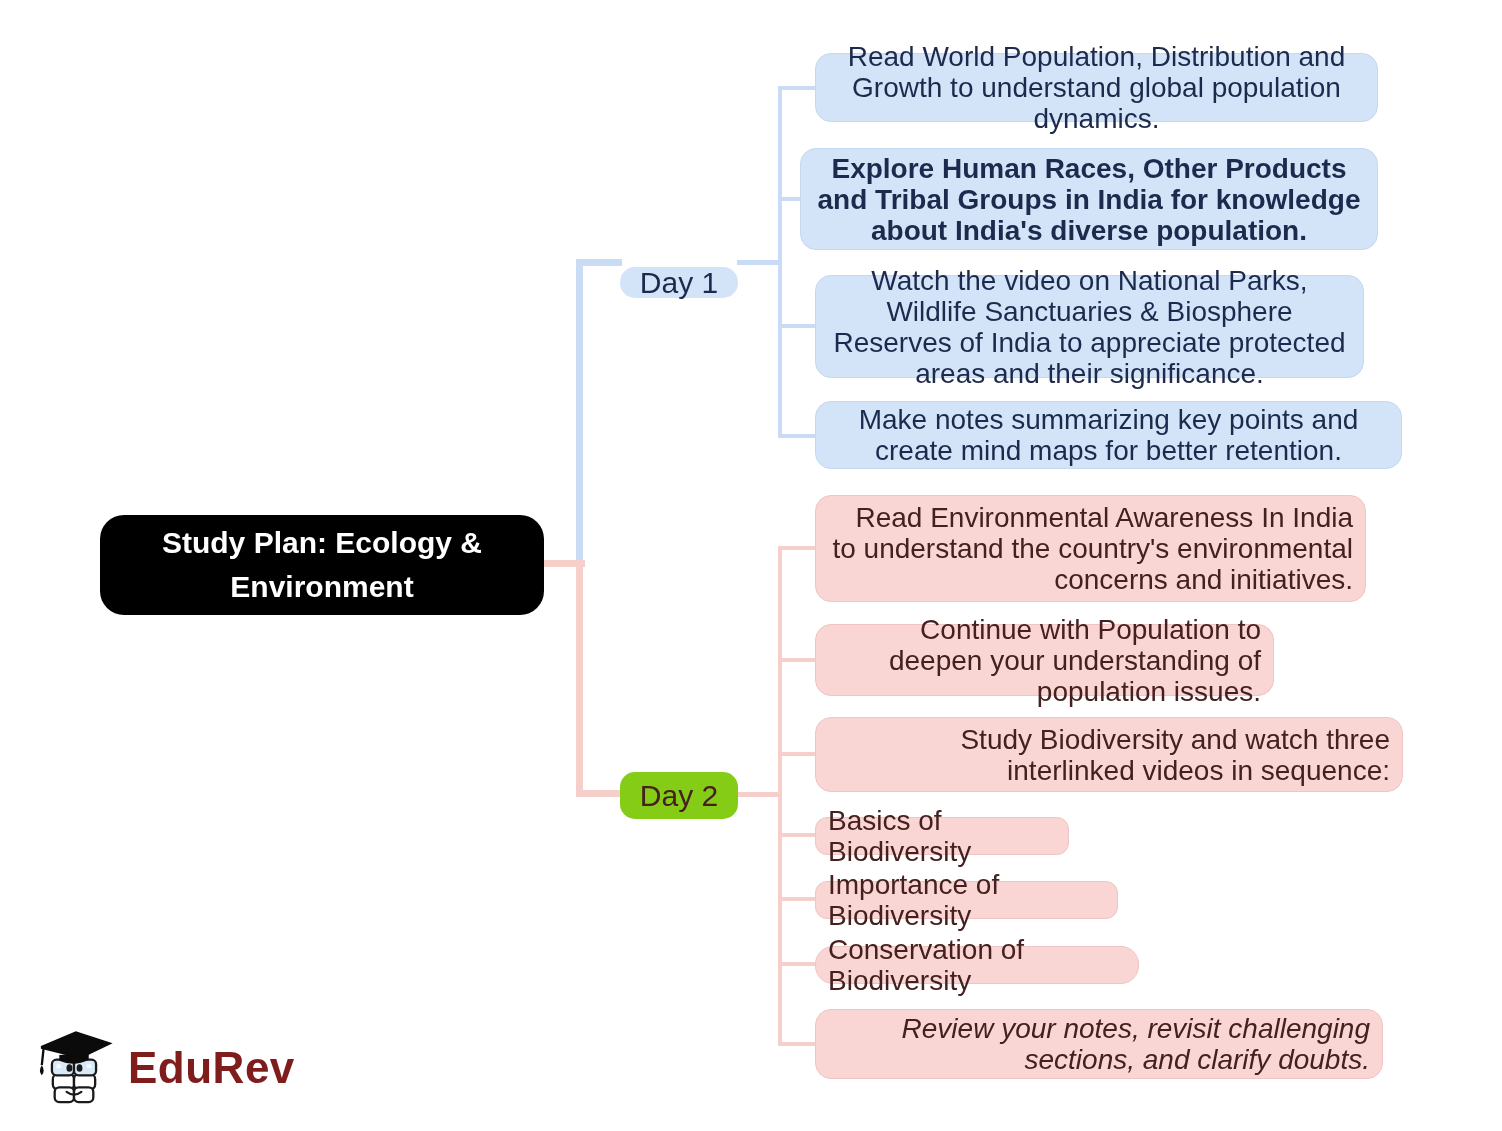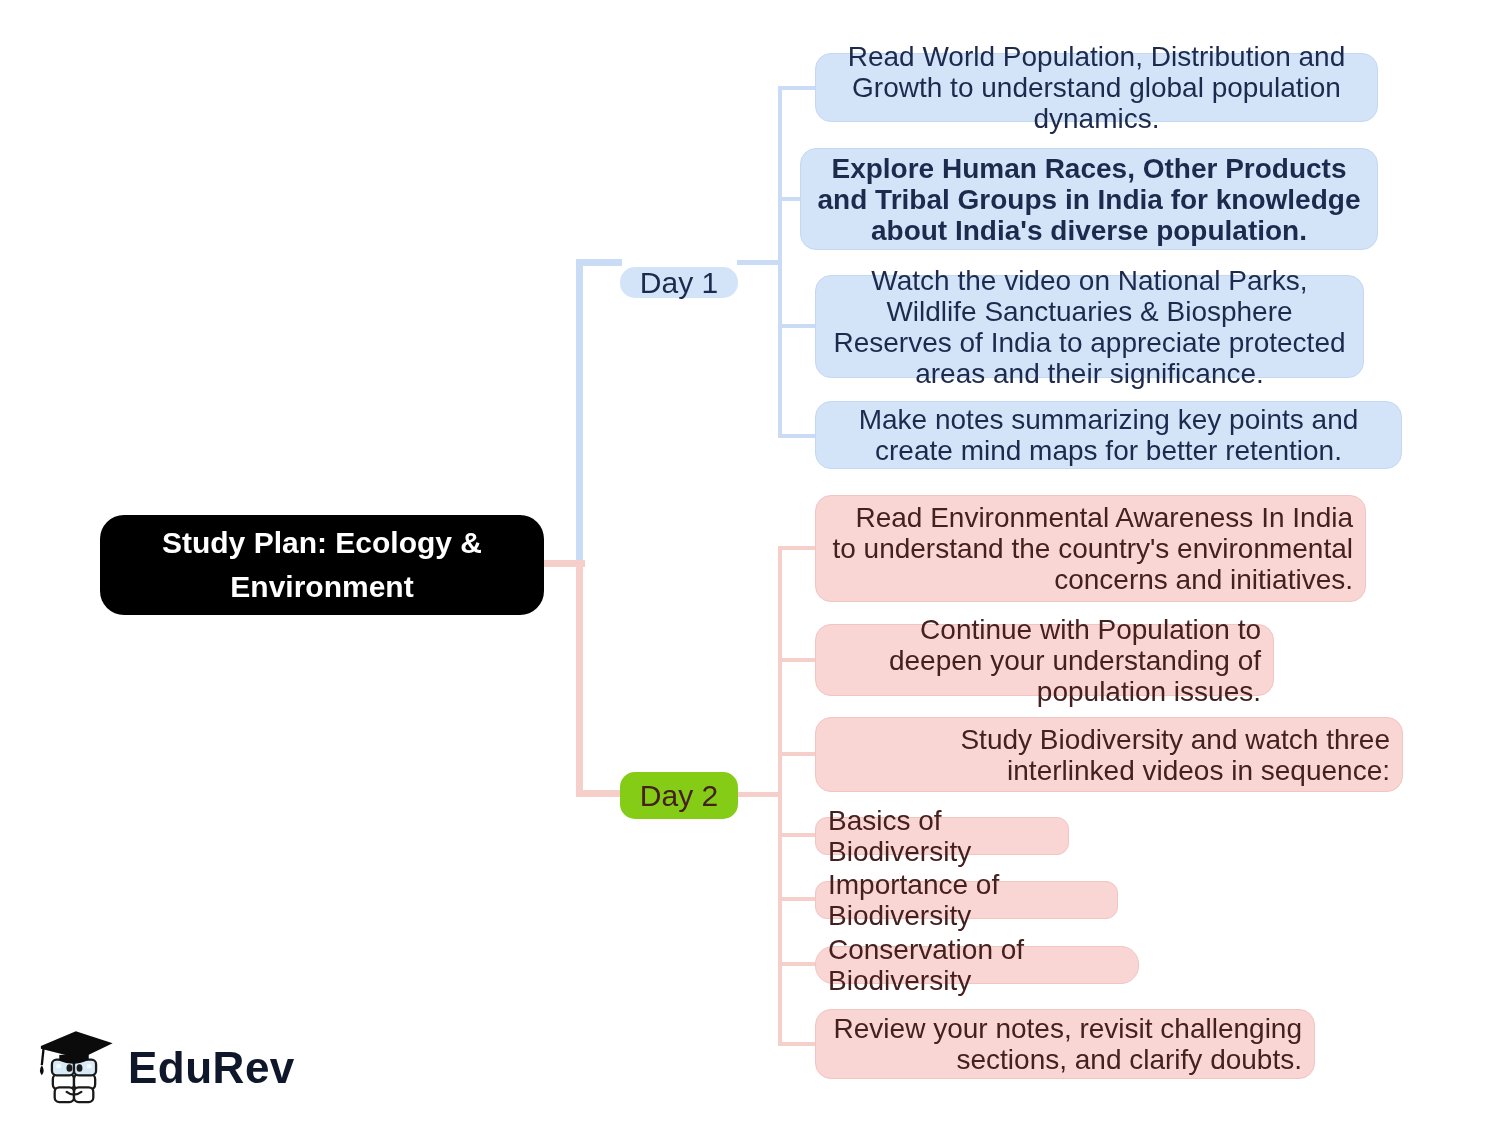--- a/index.html
+++ b/index.html
@@ -19,21 +19,21 @@
   .day-node{border-radius:15px;font-size:30px;line-height:34px;}
   .day1-node{background:#d4e4f8;color:#1c2b4d;}
   .day2-node{background:#84cc16;color:#45201f;}
 
   .task{border-radius:16px;font-size:28px;line-height:31px;padding:2px 12px;}
   .task-blue{background:#d4e4f8;border:1px solid #c4d8f1;color:#1c2b4d;}
   .task-pink{background:#f9d6d4;border:1px solid #f0c5c2;color:#45201f;text-align:right;}
   .task-small{border-radius:12px;justify-content:flex-start;text-align:left;}
 
   .logo{position:absolute;left:28px;top:1022px;display:flex;align-items:center;}
-  .logo-text{font-size:44px;font-weight:bold;color:#0f172a;letter-spacing:0.5px;margin-left:8px;}
+  .logo-text{font-size:44px;font-weight:bold;color:#7f1d1d;letter-spacing:0.5px;margin-left:8px;}
 </style>
 </head>
 <body>
 
 <div id="canvas">
 
   <div class="line pink-line" style="left:538px;top:560px;width:47px;height:7px;"></div>
   <div class="line blue-line" style="left:576px;top:259px;width:7px;height:305px;"></div>
   <div class="line blue-line" style="left:576px;top:259px;width:46px;height:7px;"></div>
   <div class="line pink-line" style="left:576px;top:560px;width:7px;height:236px;"></div>
@@ -91,21 +91,21 @@
   </div>
   <div class="node task task-pink task-small" style="left:815px;top:817px;width:254px;height:38px;">
     <span>Basics of Biodiversity</span>
   </div>
   <div class="node task task-pink task-small" style="left:815px;top:881px;width:303px;height:38px;">
     <span>Importance of Biodiversity</span>
   </div>
   <div class="node task task-pink task-small" style="left:815px;top:946px;width:324px;height:38px;border-radius:18px;">
     <span>Conservation of Biodiversity</span>
   </div>
-  <div class="node task task-pink" style="left:815px;top:1009px;width:500px;height:70px;">
+  <div class="node task task-pink" style="left:815px;top:1009px;width:568px;height:70px;font-style:italic;">
     <span>Review your notes, revisit challenging sections, and clarify doubts.</span>
   </div>
 
   <div class="logo">
     <svg width="92" height="92" viewBox="0 0 100 100">
 
       <rect x="27" y="57" width="23" height="16" rx="5" fill="#ffffff" stroke="#1a1a1a" stroke-width="2.5"></rect>
       <rect x="50" y="57" width="23" height="16" rx="5" fill="#ffffff" stroke="#1a1a1a" stroke-width="2.5"></rect>
       <rect x="29" y="71" width="21" height="16" rx="5" fill="#ffffff" stroke="#1a1a1a" stroke-width="2.5"></rect>
       <rect x="50" y="71" width="21" height="16" rx="5" fill="#ffffff" stroke="#1a1a1a" stroke-width="2.5"></rect>

